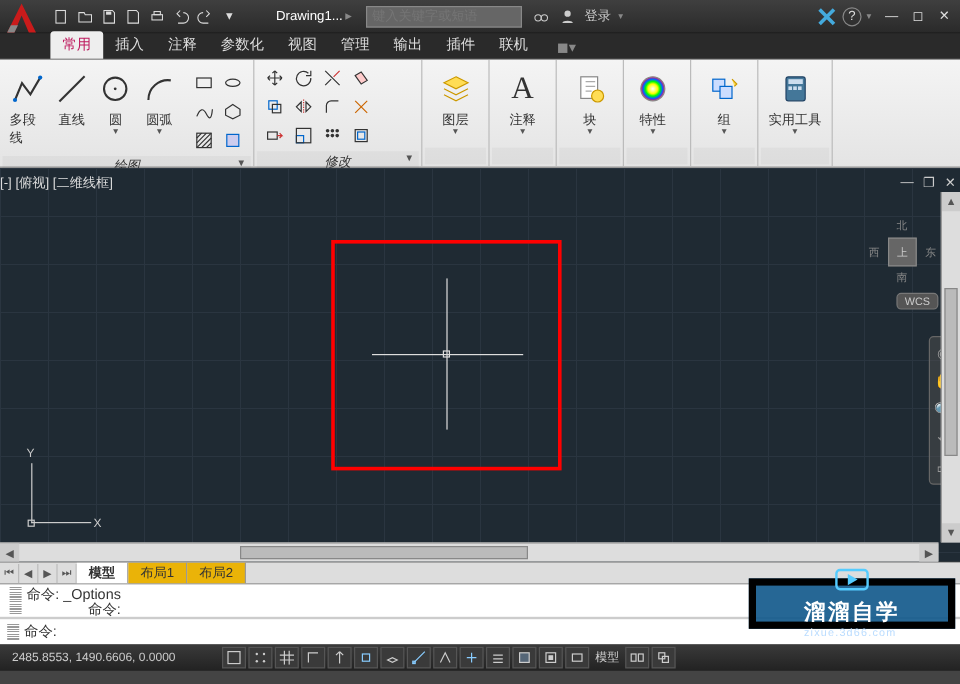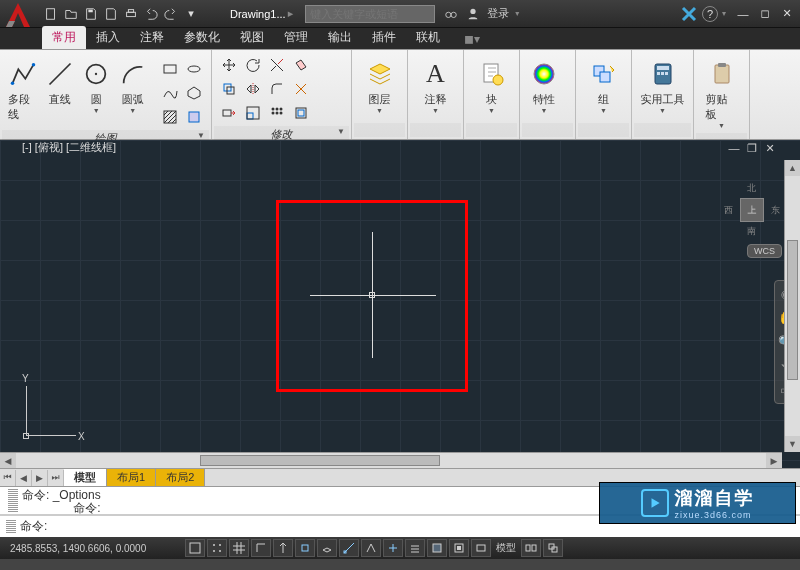--- a/index.html
+++ b/index.html
@@ -37,21 +37,21 @@
 .big-btn .ico { width: 28px; height: 28px; margin: 4px 0; display:flex; align-items:center; justify-content:center; }
 .big-btn .lbl { font-size: 11px; }
 .big-btn .caret { font-size: 7px; color: #555; }
 .small-grid { display: grid; grid-template-columns: repeat(3, 22px); grid-auto-rows: 22px; gap: 2px; }
 .small-btn { width: 22px; height: 22px; border: 1px solid transparent; display: flex; align-items: center; justify-content: center; cursor: pointer; }
 .small-btn svg { width: 16px; height: 16px; }
 .vsep { width:1px; background:#bbb; margin: 4px 2px; }
 
 
 .draw-wrap { position: relative; height: 328px; background: #222; }
-.view-header { position: absolute; top: 0; left: 0; right: 0; height: 20px; display:flex; align-items:flex-start; color:#ddd; font-size:11px; padding: 0 22px; z-index:2;}
+.view-header { position: absolute; top: 0; left: 0; right: 0; height: 20px; display:flex; align-items:flex-end; color:#ddd; font-size:11px; padding: 0 0; z-index:2;}
 .view-header .sp { flex:1; }
 .view-header .vbtn { width:16px; height:16px; display:flex; align-items:center; justify-content:center; margin-left:2px; color:#ccc;}
 .canvas { position: absolute; inset: 0; background: #1f2a33; }
 .grid-lines { position:absolute; inset:0; background-image: linear-gradient(#2a3540 1px, transparent 1px), linear-gradient(90deg, #2a3540 1px, transparent 1px); background-size: 40px 40px; }
 .red-box { position:absolute; left: 276px; top: 60px; width: 192px; height: 192px; border: 3px solid #f00; }
 .crosshair-h { position:absolute; left: 310px; top: 155px; width: 126px; height: 1px; background: #ddd; }
 .crosshair-v { position:absolute; left: 372px; top: 92px; width: 1px; height: 126px; background: #ddd; }
 .pickbox { position:absolute; left: 369px; top: 152px; width: 6px; height: 6px; border: 1px solid #ddd; }
 .ucs { position:absolute; left: 16px; bottom: 22px; }
 .ucs-y { position:absolute; left: 10px; bottom: 10px; width:1px; height: 50px; background:#ccc; }
@@ -93,21 +93,21 @@
 
 
 .statusbar { height:22px; background: linear-gradient(#3a3a3a,#222); display:flex; align-items:center; color:#ccc; font-size:10px; padding: 0 4px; }
 .sb-coords { min-width:180px; padding-left:6px;}
 .sb-btn { width:20px; height:18px; display:flex; align-items:center; justify-content:center; border:1px solid #555; margin:0 1px; color:#ccc; background:#3a3a3a;}
 .sb-btn svg{width:12px;height:12px;}
 .sb-sep { flex:1; }
 .sb-txt { padding:0 4px; }
 
 
-.watermark { position:absolute; right:4px; bottom:46px; width:197px; height:42px; background: rgba(20,90,140,0.92); border:1px solid #000000; display:flex; align-items:center; justify-content:center; gap:6px; color:#fff; }
+.watermark { position:absolute; right:4px; bottom:46px; width:172px; height:42px; background: rgba(20,90,140,0.92); border:6px solid #000000; display:flex; align-items:center; justify-content:center; gap:6px; color:#fff;flex-direction:column; }
 .watermark .play { width:28px; height:28px; border:2px solid #5cf; border-radius:4px; display:flex; align-items:center; justify-content:center;}
 .watermark .txt1 { font-size:18px; font-weight:bold; letter-spacing:2px;}
 .watermark .txt2 { font-size:9px; color:#bdf; letter-spacing:1px;}
 </style>
 </head>
 <body>
 
 <div class="titlebar">
   <div class="app-icon">
     <svg viewBox="0 0 32 32">
@@ -465,35 +465,20 @@
               <rect x="16" y="12" width="3" height="3" fill="#cde"></rect>
             </svg>
           </div>
           <div class="lbl">实用工具</div>
           <div class="caret">▼</div>
         </div>
     </div>
     <div class="panel-title">&nbsp;</div>
   </div>
 
-  <div class="panel" style="width:56px">
-    <div class="panel-body" style="justify-content:center">
-      <div class="big-btn">
-          <div class="ico">
-            <svg viewBox="0 0 28 28">
-              <rect x="7" y="5" width="14" height="18" rx="1" fill="#dca" stroke="#a86"></rect>
-              <rect x="10" y="3" width="8" height="4" rx="1" fill="#888"></rect>
-            </svg>
-          </div>
-          <div class="lbl">剪贴板</div>
-          <div class="caret">▼</div>
-        </div>
-    </div>
-    <div class="panel-title">&nbsp;</div>
-  </div>
 </div>
 
 <div class="draw-wrap">
   <div class="canvas">
     <div class="grid-lines"></div>
     <div class="red-box"></div>
     <div class="crosshair-h"></div>
     <div class="crosshair-v"></div>
     <div class="pickbox"></div>
     <div class="ucs">

